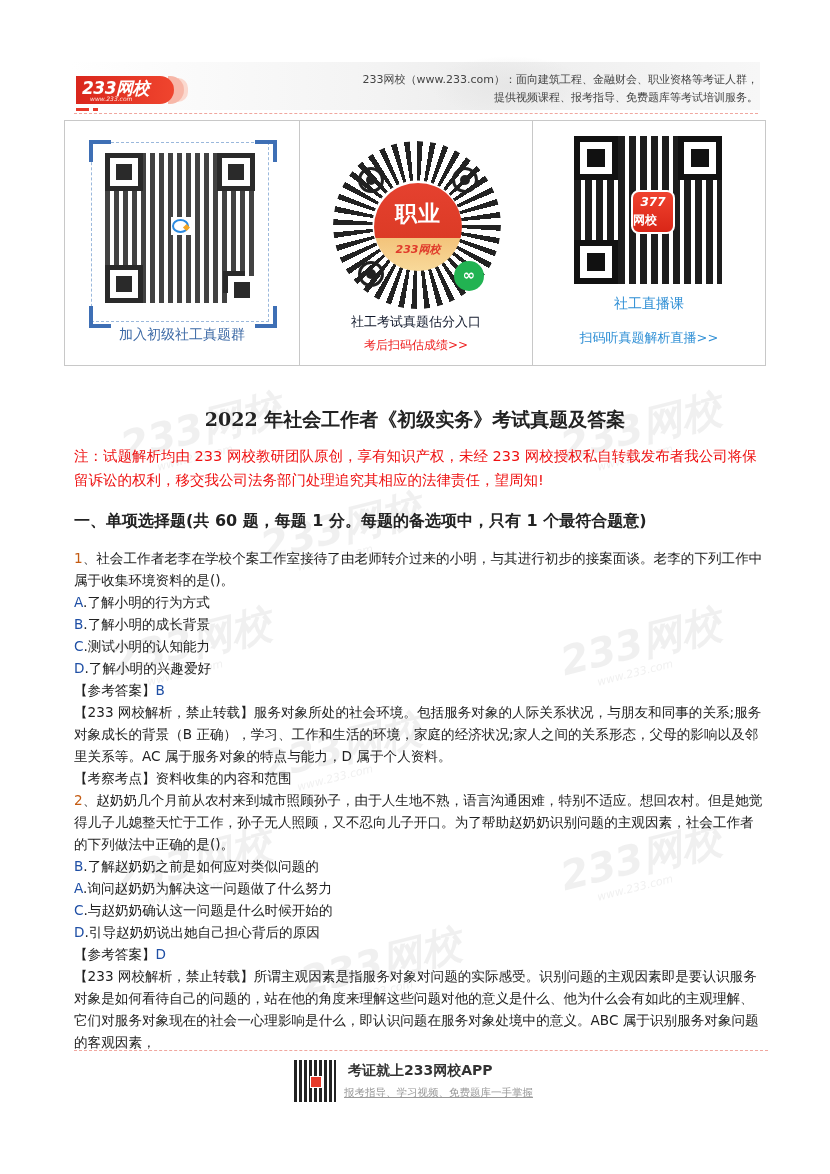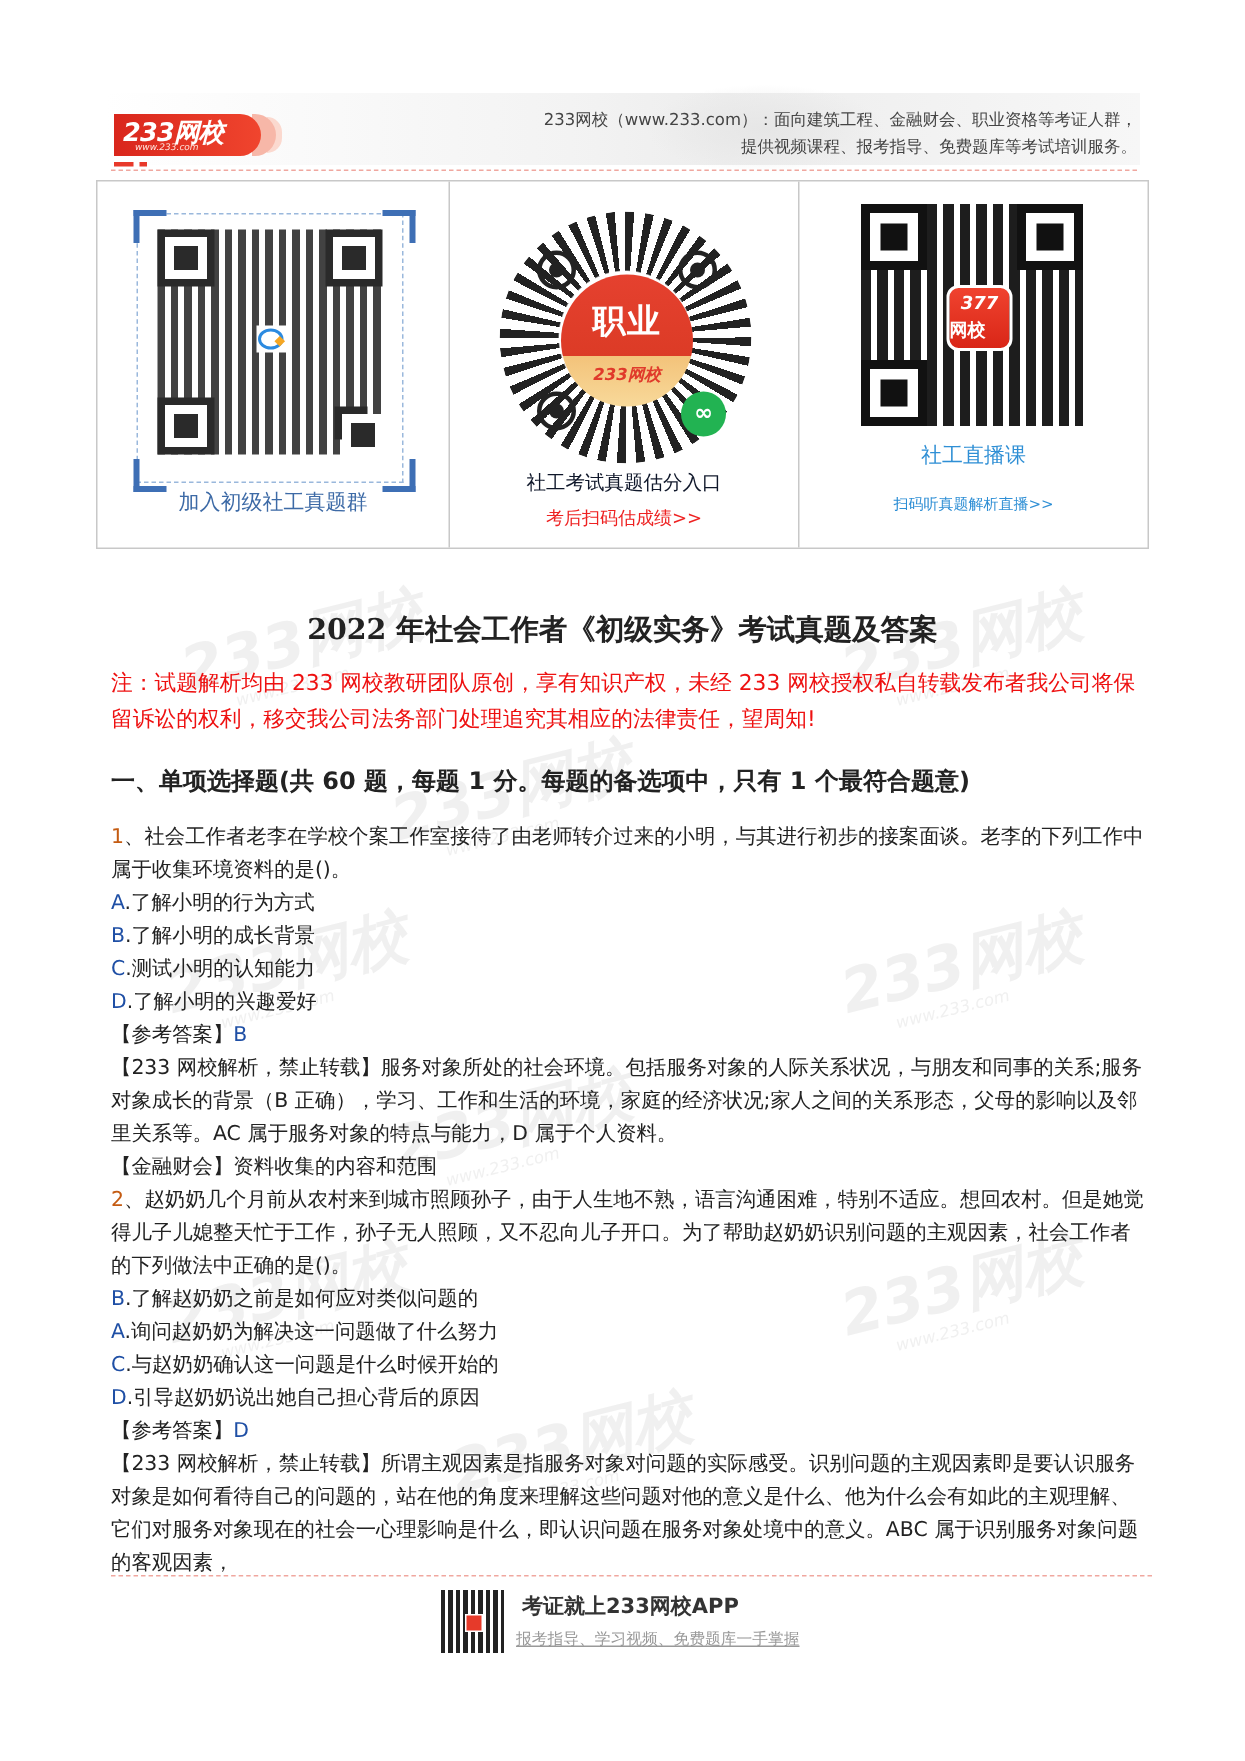--- a/index.html
+++ b/index.html
@@ -85,21 +85,21 @@
        repeating-linear-gradient(90deg, #111 0 7px, transparent 7px 11px),
        repeating-linear-gradient(0deg, transparent 0 6px, #fff 6px 10px); opacity: .95; }
   .c3 .finder { width: 44px; height: 44px; background: #111; }
   .c3 .finder::before { left: 6px; top: 6px; width: 32px; height: 32px; }
   .c3 .finder::after { left: 13px; top: 13px; width: 18px; height: 18px; background: #111; }
   .app-badge { position: absolute; left: 57px; top: 54px; width: 40px; height: 40px; border-radius: 8px;
                background: linear-gradient(180deg, #f0432f, #d92617); border: 2px solid #fff; }
   .app-badge .l1 { position: absolute; left: 0; right: 0; top: 3px; text-align: center; color: #fff; font-weight: bold; font-style: italic; font-size: 12px; }
   .app-badge .l2 { position: absolute; left: 0; right: 0; top: 20px; text-align: left; color: #fff; font-weight: bold; font-size: 12px; }
   .c3 .caption1 { position: absolute; left: 0; right: 0; top: 174px; text-align: center; color: #2f8fd5; font-size: 14px; }
-  .c3 .caption2 { position: absolute; left: 0; right: 0; top: 208px; text-align: center; color: #2f8fd5; font-size: 10px; }
+  .c3 .caption2 { position: absolute; left: 0; right: 0; top: 208px; text-align: center; color: #2f8fd5; font-size: 13px; }
 
   
   .wm { position: absolute; color: rgba(200,200,200,0.28); font-weight: bold; font-style: italic;
         font-size: 40px; transform: rotate(-14deg); pointer-events: none; white-space: nowrap; }
   .wm small { display: block; font-size: 11px; font-weight: normal; margin-left: 30px; margin-top: -6px; }
 
   
   .doc-title { position: absolute; left: 0; right: 0; top: 407px; text-align: center;
                font-family: "DejaVu Serif", "Liberation Serif", serif; font-size: 19px; font-weight: bold; color: #222; }
   .notice { position: absolute; left: 74px; width: 690px; top: 444px; color: #ee1111; font-size: 14.5px; line-height: 24px; }
@@ -210,21 +210,21 @@
 
 <div class="body">
 
   <p><span class="num">1</span><span>、社会工作者老李在学校个案工作室接待了由老师转介过来的小明，与其进行初步的接案面谈。老李的下列工作中属于收集环境资料的是()。</span></p>
   <p><span class="lbl">A</span><span>.了解小明的行为方式</span></p>
   <p><span class="lbl">B</span><span>.了解小明的成长背景</span></p>
   <p><span class="lbl">C</span><span>.测试小明的认知能力</span></p>
   <p><span class="lbl">D</span><span>.了解小明的兴趣爱好</span></p>
   <p><span>【参考答案】</span><span class="ans">B</span></p>
   <p><span>【233 网校解析，禁止转载】</span><span>服务对象所处的社会环境。包括服务对象的人际关系状况，与朋友和同事的关系;服务对象成长的背景（B 正确），学习、工作和生活的环境，家庭的经济状况;家人之间的关系形态，父母的影响以及邻里关系等。AC 属于服务对象的特点与能力，D 属于个人资料。</span></p>
-  <p><span>【金融财会】</span><span>资料收集的内容和范围</span></p>
+  <p><span>【考察考点】</span><span>资料收集的内容和范围</span></p>
 
   <p><span class="num">2</span><span>、赵奶奶几个月前从农村来到城市照顾孙子，由于人生地不熟，语言沟通困难，特别不适应。想回农村。但是她觉得儿子儿媳整天忙于工作，孙子无人照顾，又不忍向儿子开口。为了帮助赵奶奶识别问题的主观因素，社会工作者的下列做法中正确的是()。</span></p>
   <p><span class="lbl">B</span><span>.了解赵奶奶之前是如何应对类似问题的</span></p>
   <p><span class="lbl">A</span><span>.询问赵奶奶为解决这一问题做了什么努力</span></p>
   <p><span class="lbl">C</span><span>.与赵奶奶确认这一问题是什么时候开始的</span></p>
   <p><span class="lbl">D</span><span>.引导赵奶奶说出她自己担心背后的原因</span></p>
   <p><span>【参考答案】</span><span class="ans">D</span></p>
   <p><span>【233 网校解析，禁止转载】</span><span>所谓主观因素是指服务对象对问题的实际感受。识别问题的主观因素即是要认识服务对象是如何看待自己的问题的，站在他的角度来理解这些问题对他的意义是什么、他为什么会有如此的主观理解、它们对服务对象现在的社会一心理影响是什么，即认识问题在服务对象处境中的意义。ABC 属于识别服务对象问题的客观因素，</span></p>
 </div>
 

